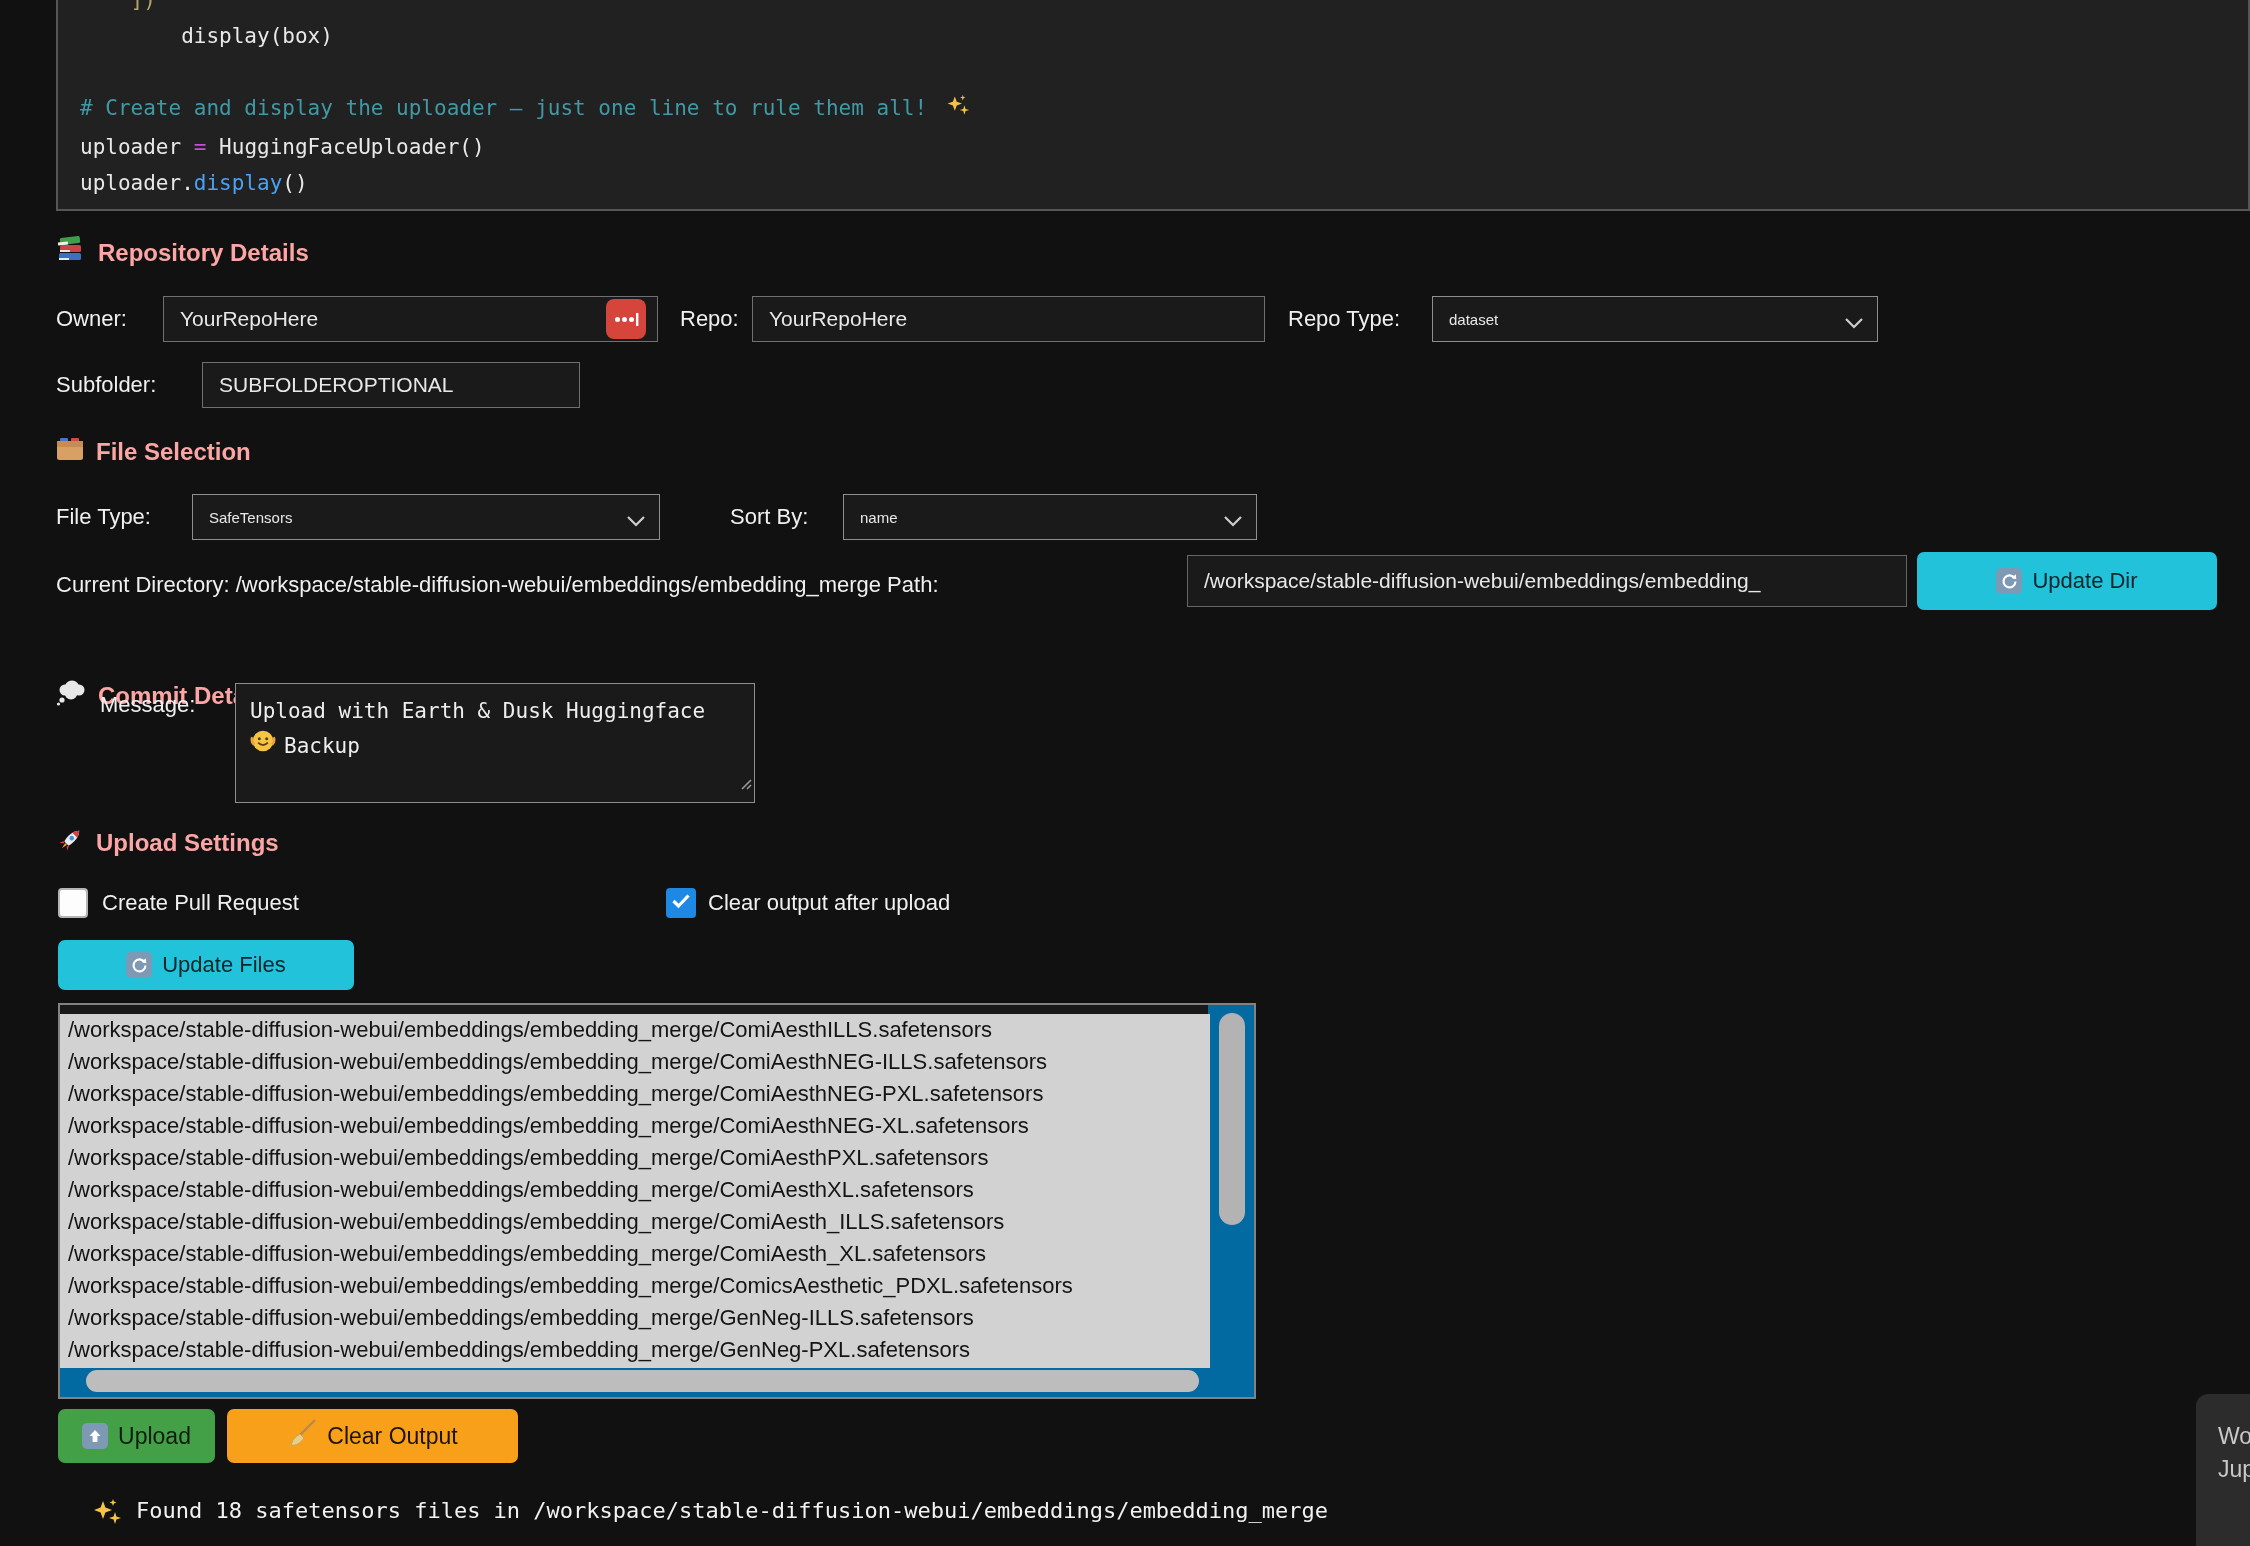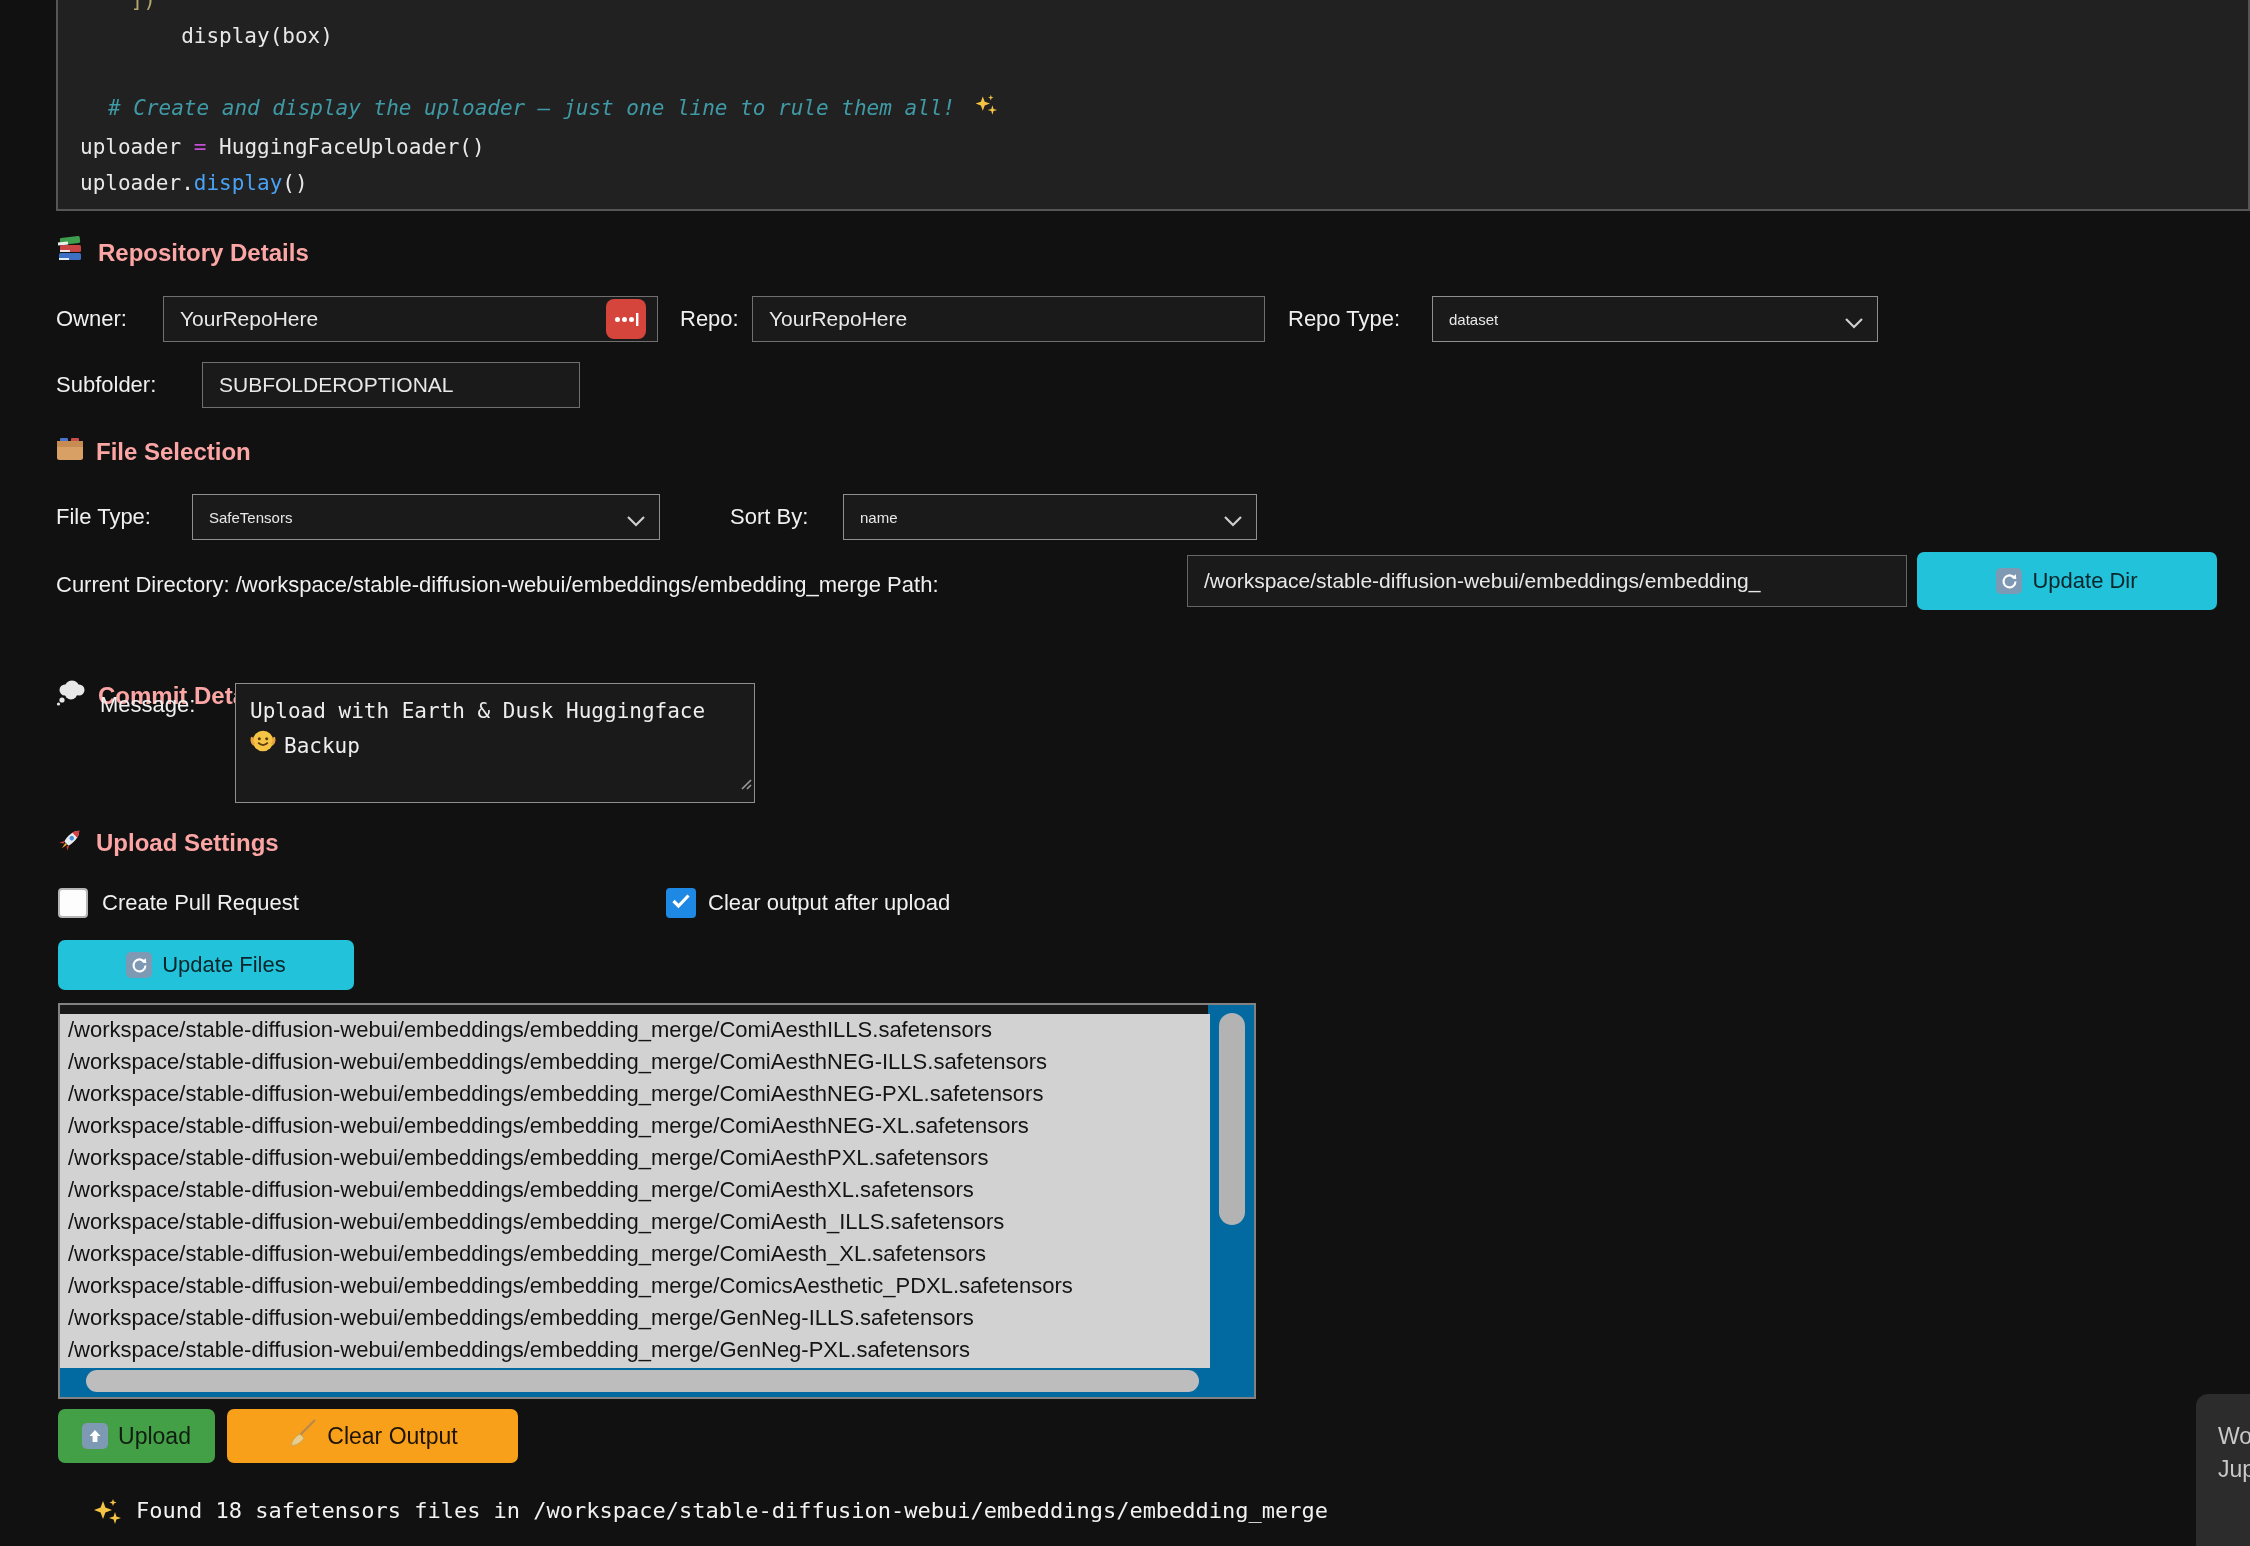--- a/index.html
+++ b/index.html
@@ -4,21 +4,21 @@
 <style>
   html,body{margin:0;padding:0;background:#101010;}
   .screen{position:relative;width:2250px;height:1546px;background:#111111;overflow:hidden;
           font-family:"Liberation Sans",sans-serif;color:#ececec;}
   
   .code-cell{position:absolute;left:56px;top:0;width:2194px;height:211px;background:#212121;
              border:2px solid #565656;border-top:none;box-sizing:border-box;overflow:hidden;}
   .code-cell pre{margin:-18px 0 0 0;padding:0 0 0 22px;font-family:"DejaVu Sans Mono",monospace;
                  font-size:21px;line-height:36px;color:#e8e8e8;white-space:pre;}
   .tok-bracket{color:#b3a56b;}
-  .tok-comment{color:#3f9aa6;font-style:italic;margin-left:28px;}
+  .tok-comment{color:#3f9aa6;}
   .tok-op{color:#c54fd6;}
   .tok-fn{color:#4aa2f5;}
   .inline-icon{display:inline-block;vertical-align:-3px;margin-left:6px;}
   
   .hdr{position:absolute;display:flex;align-items:center;gap:12px;font-size:24px;font-weight:bold;color:#fca5a5;}
   .lbl{position:absolute;font-size:22px;color:#f0f0f0;line-height:46px;white-space:nowrap;}
   .tbox{position:absolute;height:46px;background:#1a1a1a;border:1px solid #707070;box-sizing:border-box;
         color:#e8e8e8;font-size:21px;font-family:"Liberation Sans",sans-serif;padding:0 16px;outline:none;}
   .sel{position:absolute;height:46px;background:#1a1a1a;border:1px solid #8f8f8f;box-sizing:border-box;
        display:flex;align-items:center;padding:0 16px;font-size:15px;color:#e8e8e8;cursor:pointer;}

